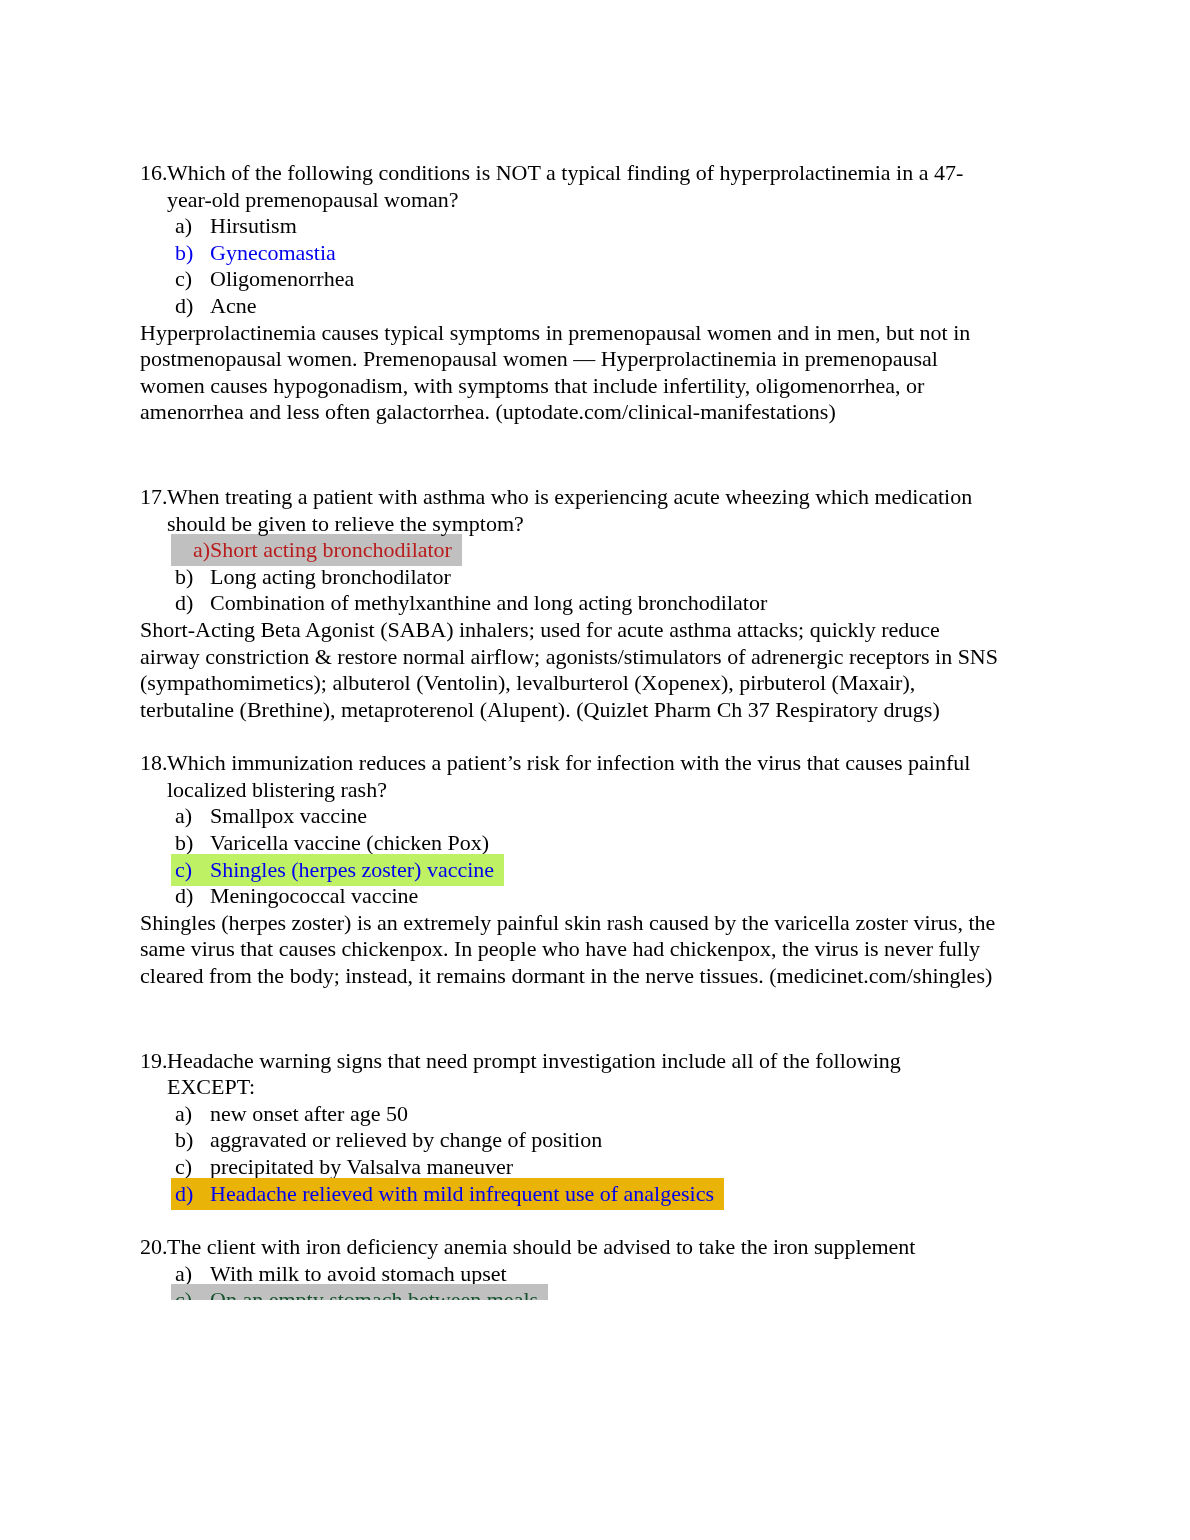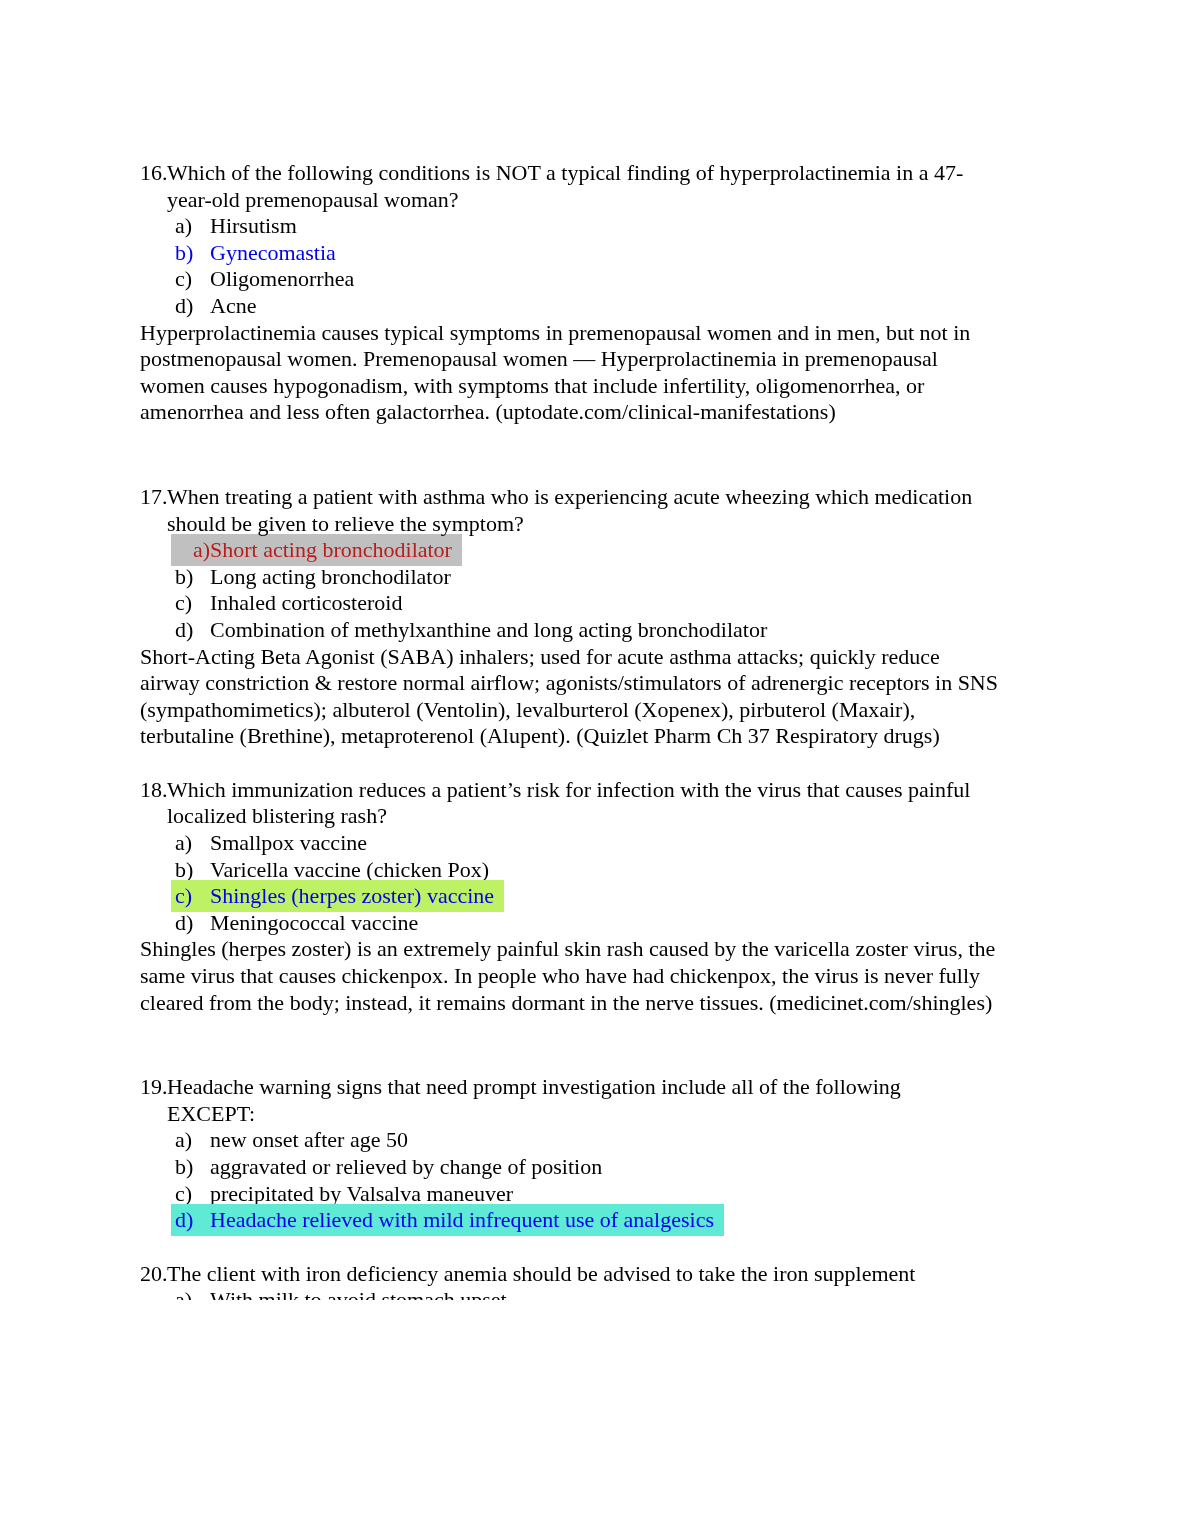--- a/index.html
+++ b/index.html
@@ -73,23 +73,20 @@
         <div class="q-text">When treating a patient with asthma who is experiencing acute wheezing which medication
 should be given to relieve the symptom?</div>
       </div>
       <div class="option is-answer is-highlighted">
         <span class="opt-line" style="color: #b91c1c; background: rgb(192, 192, 192); text-align: right;"><span class="opt-letter">a)</span><span class="opt-text">Short acting bronchodilator</span></span>
       </div>
       <div class="option">
         <span class="opt-line"><span class="opt-letter">b)</span><span class="opt-text">Long acting bronchodilator</span></span>
       </div>
       <div class="option">
-        <span class="opt-line"><span class="opt-letter">c)</span><span class="opt-text">Inhaled corticosteroid</span></span>
-      </div>
-      <div class="option">
         <span class="opt-line"><span class="opt-letter">d)</span><span class="opt-text">Combination of methylxanthine and long acting bronchodilator</span></span>
       </div>
       <div class="explanation">Short-Acting Beta Agonist (SABA) inhalers; used for acute asthma attacks; quickly reduce
 airway constriction &amp; restore normal airflow; agonists/stimulators of adrenergic receptors in SNS
 (sympathomimetics); albuterol (Ventolin), levalburterol (Xopenex), pirbuterol (Maxair),
 terbutaline (Brethine), metaproterenol (Alupent). (Quizlet Pharm Ch 37 Respiratory drugs)</div>
     </div>
 
     <div class="question-block mb-lg">
       <div class="question">
@@ -123,21 +120,21 @@
       <div class="option">
         <span class="opt-line"><span class="opt-letter">a)</span><span class="opt-text">new onset after age 50</span></span>
       </div>
       <div class="option">
         <span class="opt-line"><span class="opt-letter">b)</span><span class="opt-text">aggravated or relieved by change of position</span></span>
       </div>
       <div class="option">
         <span class="opt-line"><span class="opt-letter">c)</span><span class="opt-text">precipitated by Valsalva maneuver</span></span>
       </div>
       <div class="option is-answer is-highlighted">
-        <span class="opt-line" style="color: rgb(0, 0, 238); background: #5eead4;"><span class="opt-letter">d)</span><span class="opt-text">Headache relieved with mild infrequent use of analgesics</span></span>
+        <span class="opt-line" style="color: rgb(0, 0, 238); background: #eab308;"><span class="opt-letter">d)</span><span class="opt-text">Headache relieved with mild infrequent use of analgesics</span></span>
       </div>
     </div>
 
     <div class="question-block">
       <div class="question">
         <span class="q-num">20.</span>
         <div class="q-text">The client with iron deficiency anemia should be advised to take the iron supplement</div>
       </div>
       <div class="option">
         <span class="opt-line"><span class="opt-letter">a)</span><span class="opt-text">With milk to avoid stomach upset</span></span>

